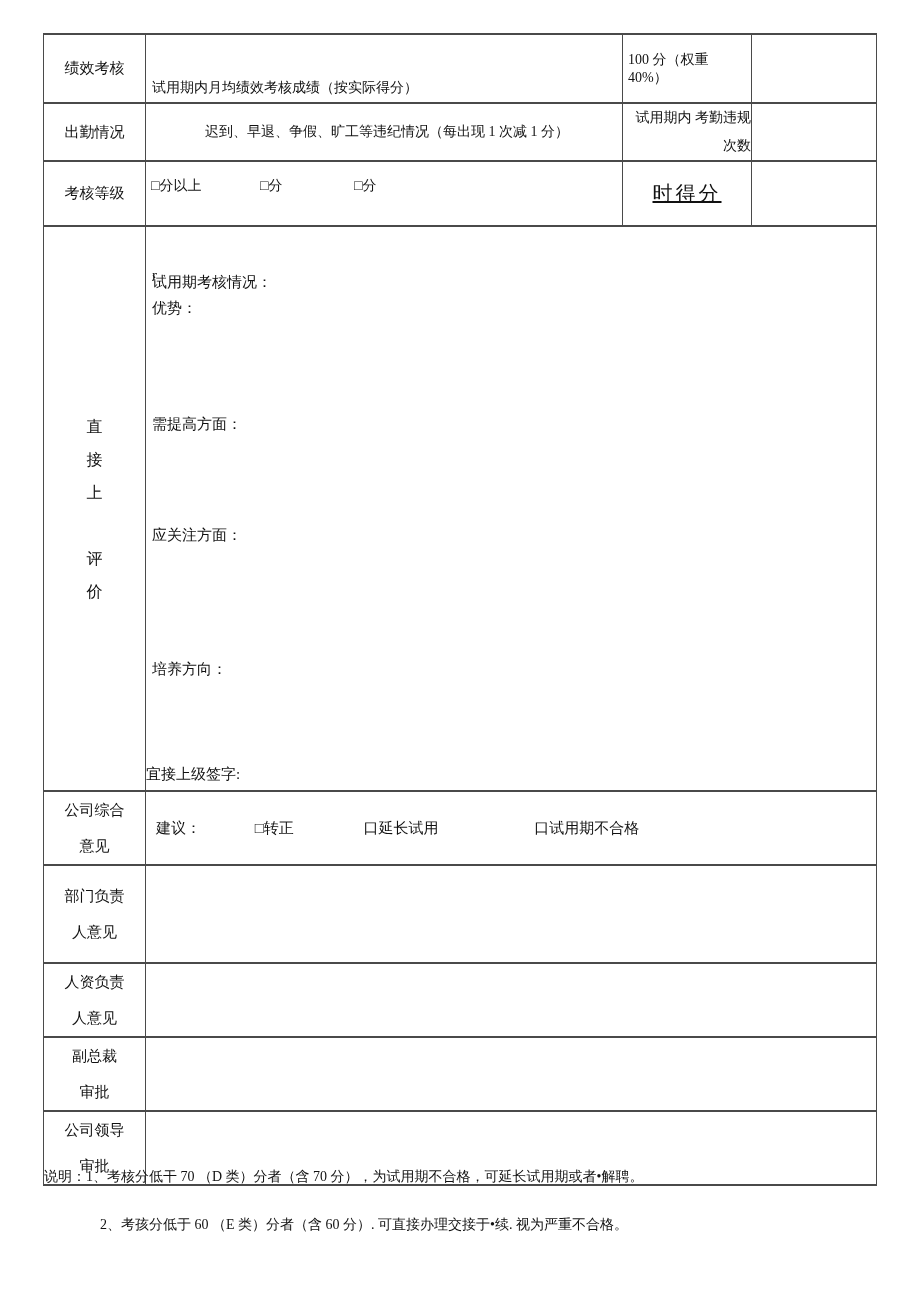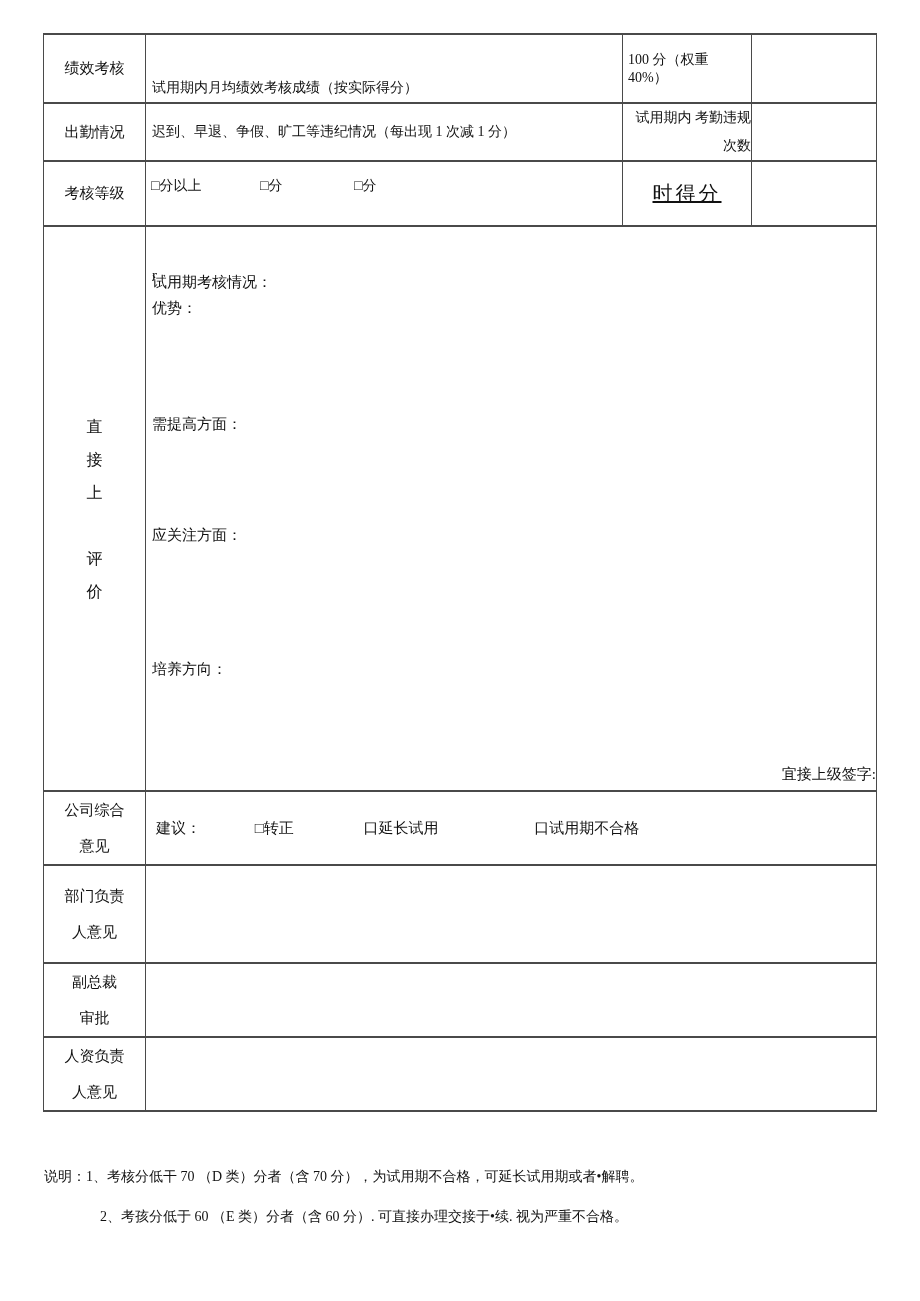--- a/index.html
+++ b/index.html
@@ -12,46 +12,46 @@
     position:absolute;left:43px;top:33px;width:833px;
     border-collapse:collapse;table-layout:fixed;
   }
   .doc-table td{
     border:1px solid #4a4a4a;
     border-top-width:2px;border-bottom-width:2px;
     padding:0;font-size:14px;overflow:hidden;
   }
   td.lbl{text-align:center;vertical-align:middle;font-size:15px;}
   td.desc-bottom{vertical-align:bottom;padding:0 4px 5px 6px;}
-  td.desc-mid{vertical-align:middle;padding-left:6px;}
+  td.desc-mid{vertical-align:middle;padding-left:6px;text-align:center;}
   td.std{vertical-align:middle;padding-left:5px;}
   td.std-center{text-align:right;vertical-align:middle;white-space:pre-line;line-height:28px;}
   td.score-std{text-align:center;vertical-align:middle;font-size:20px;letter-spacing:3px;text-decoration:underline;}
   td.grade-cell{vertical-align:top;padding:15px 0 0 5px;}
   .grade-opt1{margin-right:55px;}
   .grade-opt2{margin-right:68px;}
   td.vlabel{text-align:center;vertical-align:middle;white-space:pre-line;line-height:33px;font-size:16px;}
   td.two-line{text-align:center;vertical-align:middle;white-space:pre-line;line-height:36px;font-size:15px;}
   td.eval-td{vertical-align:top;}
   .eval-wrap{position:relative;height:561px;font-size:15px;}
   .eval-sec{position:absolute;left:6px;white-space:nowrap;}
   .sec1{top:6px;margin-top:40px;}
   .sec2{top:40px;}
   .sec3{top:72px;}
   .sec4{top:188px;}
   .sec5{top:299px;}
   .sec6{top:433px;}
-  .signature{position:absolute;left:0;right:0;bottom:4px;text-align:right;font-size:15px;}
+  .signature{position:absolute;left:0;right:0;bottom:4px;text-align:left;font-size:15px;}
   td.suggest-td{vertical-align:middle;}
   .suggest-wrap{padding-left:10px;font-size:15px;white-space:nowrap;}
   .sg-label{margin-right:50px;}
   .sg-o1{margin-right:66px;}
   .sg-o2{margin-right:92px;}
   .notes{position:absolute;left:44px;top:1167px;font-size:14px;line-height:20px;}
-  .note-line2{margin-top:20px;padding-left:56px;}
+  .note-line2{margin-top:28px;padding-left:56px;}
 </style>
 </head>
 <body>
 
 <table class="doc-table">
   <colgroup>
     <col style="width:102px">
     <col style="width:477px">
     <col style="width:129px">
     <col style="width:125px">
@@ -109,28 +109,33 @@
           <span class="sg-o2">口延长试用</span>
           <span>口试用期不合格</span>
         </div>
       </td>
     </tr>
     <tr style="height:98px">
       <td class="two-line">部门负责
 人意见</td>
       <td colspan="3"></td>
     </tr>
+    <tr style="height:74px">
+      <td class="two-line">人资负责
+人意见</td>
+      <td colspan="3"></td>
+    </tr>
     <tr style="height:65px">
       <td class="two-line">副总裁
 审批</td>
       <td colspan="3"></td>
     </tr>
-    <tr style="height:74px">
-      <td class="two-line">人资负责
-人意见</td>
+    <tr style="height:70px">
+      <td class="two-line">公司领导
+审批</td>
       <td colspan="3"></td>
     </tr>
   </tbody>
 </table>
 
 <div class="notes">
   <div class="note-line">
     <span>说明：</span><span>1、考核分低干 70 （D 类）分者（含 70 分），为试用期不合格，可延长试用期或者•解聘。</span>
   </div>
   <div class="note-line note-line2">2、考孩分低于 60 （E 类）分者（含 60 分）. 可直接办理交接于•续. 视为严重不合格。</div>

